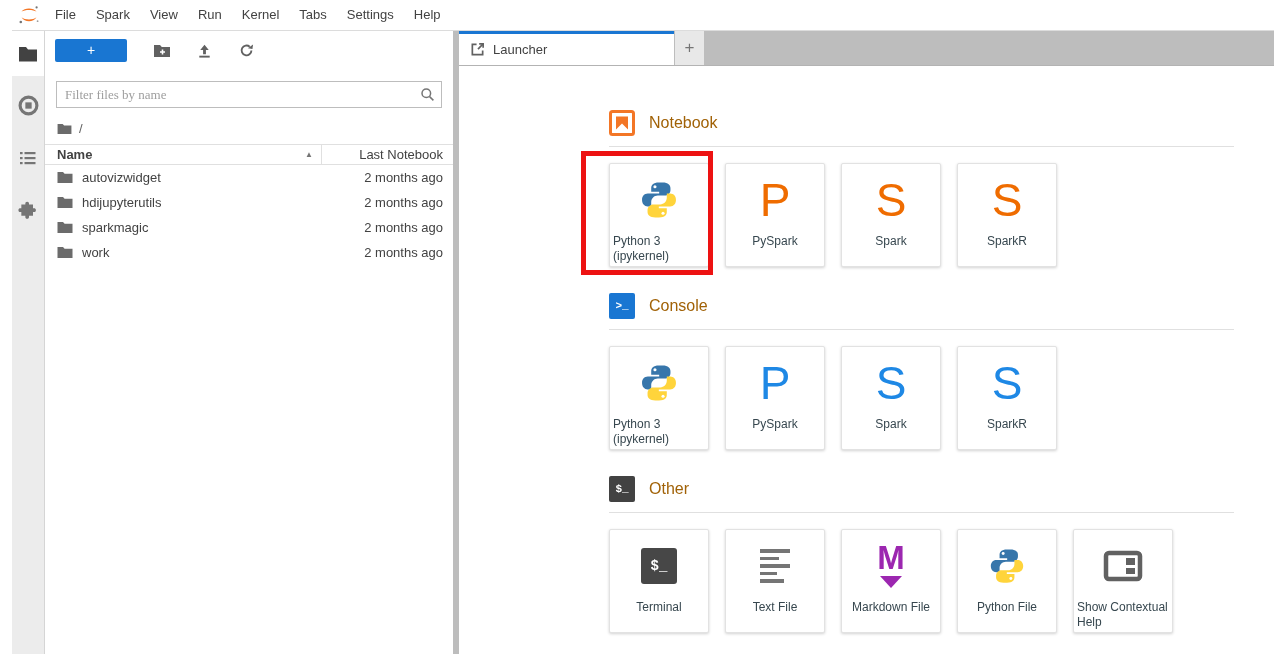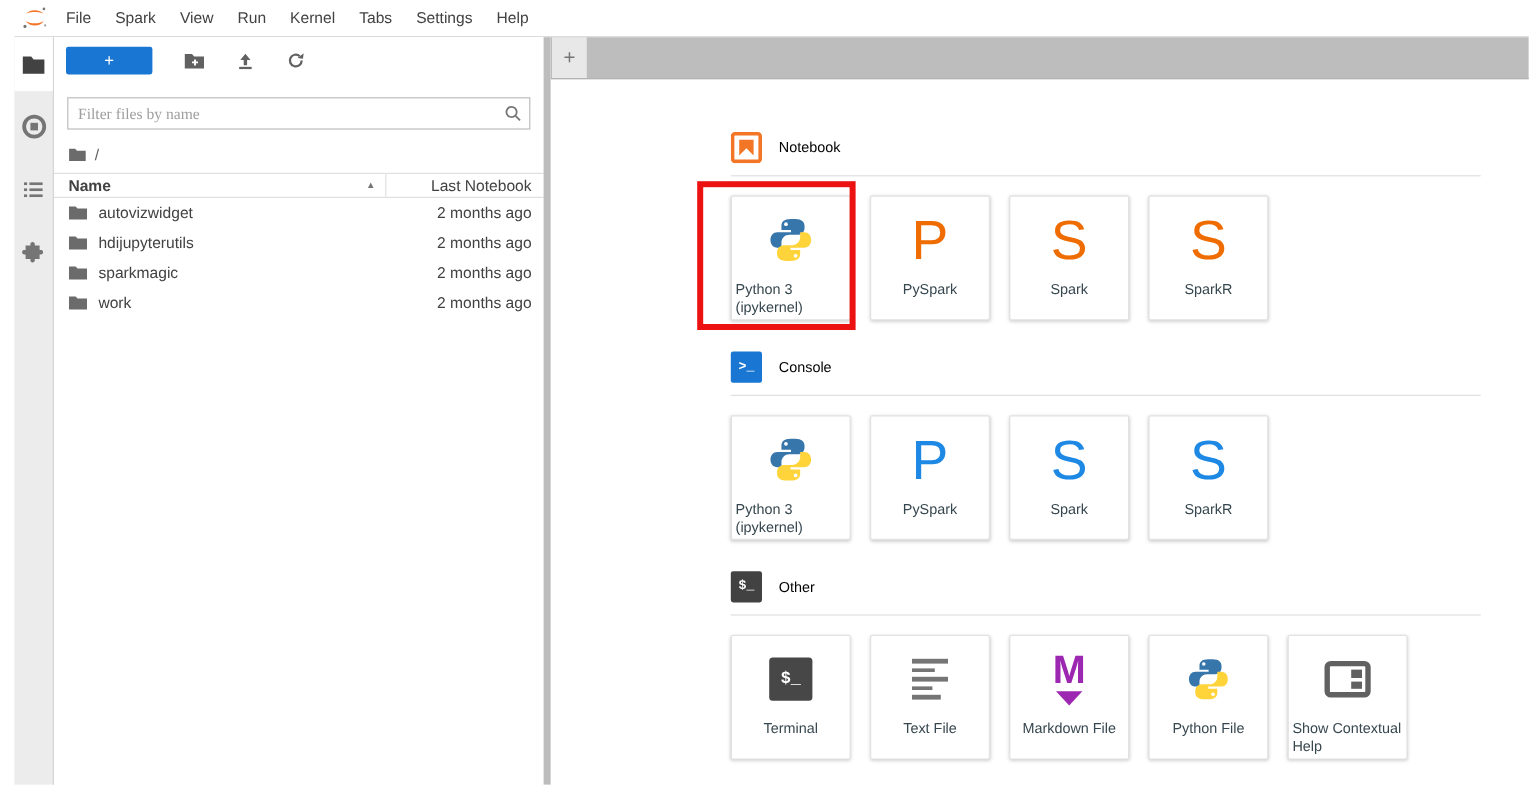--- a/index.html
+++ b/index.html
@@ -45,21 +45,21 @@
 
   
   .main { flex:1; display:flex; flex-direction:column; background:#fff; min-width:0; }
   .tab-bar { height:35px; flex:0 0 35px; background:#bdbdbd; display:flex; align-items:stretch; border-bottom:1px solid #b3b3b3; }
   .tab { width:215px; background:#fff; border-top:3px solid #1976d2; display:flex; align-items:center; gap:8px; padding-left:11px; font-size:13px; color:#424242; cursor:pointer; }
   .new-tab { width:30px; background:#e8e8e8; border-left:1px solid #bdbdbd; display:flex; align-items:center; justify-content:center; color:#757575; font-size:17px; cursor:pointer; }
 
   .launcher { flex:1; padding:44px 40px 0 150px; overflow:hidden; }
   .section { margin-bottom:26px; }
   .section-header { display:flex; align-items:center; gap:14px; margin-bottom:10px; }
-  .section-title { font-size:12px; color:#000000; }
+  .section-title { font-size:16px; color:#a16207; }
   .section-divider { border-bottom:1px solid #e0e0e0; }
   .cards { display:flex; gap:16px; margin-top:16px; }
   .card { width:100px; height:104px; background:#fff; border:1px solid #e2e2e2; border-radius:2px; box-shadow:0 1px 3px rgba(0,0,0,0.18); display:flex; flex-direction:column; align-items:center; padding-top:9px; cursor:pointer; }
   .card-icon { height:54px; display:flex; align-items:center; justify-content:center; }
   .letter { font-size:46px; line-height:1; font-weight:400; }
   .letter-orange { color:#EF6C00; }
   .letter-blue { color:#1E88E5; }
   .card-label { margin-top:7px; font-size:12px; color:#37474f; text-align:left; line-height:1.25; padding:0 3px; }
 
   .glyph-sq { display:flex; align-items:center; justify-content:center; border-radius:2px;
@@ -217,20 +217,28 @@
           </span>
         <span class="rname">work</span>
         <span class="rmod">2 months ago</span>
       </div>
     </div>
 
     <div class="divider-strip"></div>
 
     <div class="main">
       <div class="tab-bar">
+        <div class="tab">
+          <svg width="15" height="15" viewBox="0 0 16 16">
+            <path d="M7 2.5 H2.5 V13.5 H13.5 V9" fill="none" stroke="#616161" stroke-width="1.8"></path>
+            <path d="M8.5 7.5 L14 2" stroke="#616161" stroke-width="1.8"></path>
+            <path d="M9.8 2 H14 V6.2" fill="none" stroke="#616161" stroke-width="1.8"></path>
+          </svg>
+          <span>Launcher</span>
+        </div>
         <div class="new-tab">+</div>
       </div>
 
       <div class="launcher">
 
         <div class="section">
           <div class="section-header">
             <svg width="26" height="26" viewBox="0 0 26 26">
               <rect x="1.5" y="1.5" width="23" height="23" rx="2" fill="#fff" stroke="#F37626" stroke-width="3"></rect>
               <polygon points="7,6.5 19,6.5 19,19.5 13,13.6 7,19.5" fill="#F37626"></polygon>

